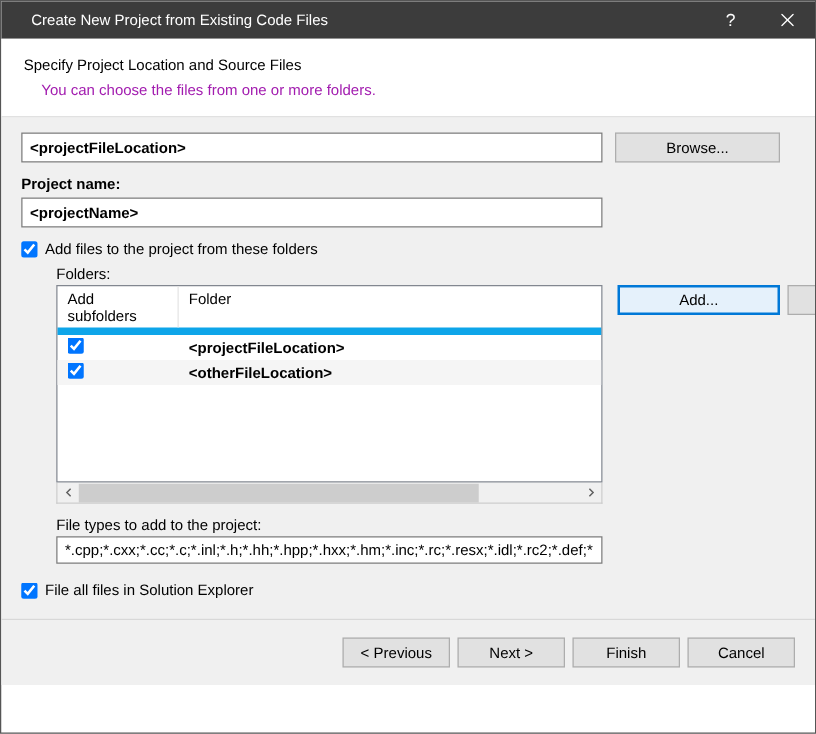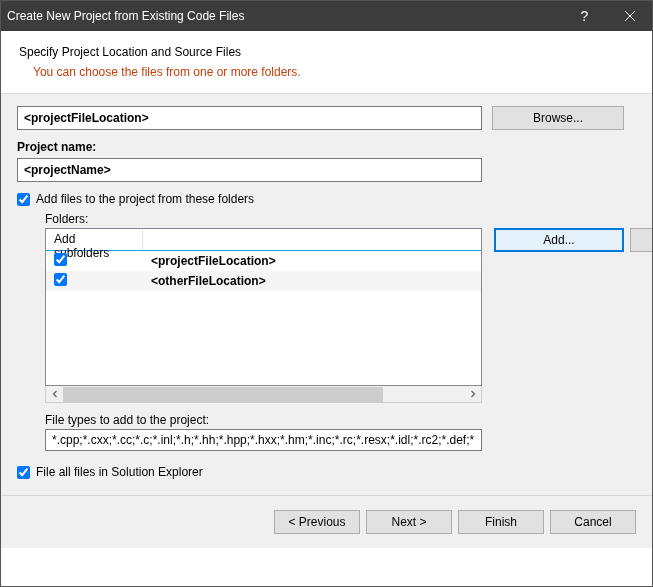--- a/index.html
+++ b/index.html
@@ -1,29 +1,29 @@
 <!DOCTYPE html>
 <html><head>
 <meta charset="utf-8">
 <style>
   * { box-sizing: border-box; }
   html, body { margin: 0; padding: 0; font-family: "Segoe UI", Tahoma, sans-serif; font-size: 12px; color: #000; }
   body { background: #fff; width: 653px; height: 587px; overflow: hidden; border: 1px solid #555; }
 
   
-  .titlebar { background: #3c3c3c; color: #fff; height: 30px; display: flex; align-items: center; padding-left: 6px; }
+  .titlebar { background: #3c3c3c; color: #fff; height: 30px; display: flex; align-items: center; padding-left: 24px; }
   .titlebar-title { flex: 1; font-size: 12px; }
   .titlebar-btn { width: 45px; height: 30px; display: flex; align-items: center; justify-content: center; color: #fff; font-size: 14px; }
   .titlebar-help { font-family: inherit; }
   .titlebar-close svg { stroke: #fff; }
 
   
   .header { background: #fff; padding: 14px 18px 14px 18px; border-bottom: 1px solid #d8d8d8; }
   .header h1 { margin: 0 0 6px 0; font-size: 12px; font-weight: 400; }
-  .header p { margin: 0 0 0 14px; font-size: 12px; color: #c2410c; }
+  .header p { margin: 0 0 0 14px; font-size: 12px; color: #a21caf; }
 
   
   .body { background: #f0f0f0; padding: 12px 16px 10px 16px; }
 
   .field-label { font-size: 12px; font-weight: 600; margin-bottom: 4px; }
   .text-input { width: 465px; height: 24px; border: 1px solid #7a7a7a; background: #fff; padding: 2px 6px; font-size: 12px; font-family: inherit; }
   .text-input.bold { font-weight: 600; }
 
   .row { display: flex; align-items: flex-start; gap: 10px; }
 
@@ -32,21 +32,21 @@
 
   .checkbox-row { display: flex; align-items: center; gap: 6px; margin: 10px 0 6px 0; }
   .checkbox-row input { margin: 0; }
   .checkbox-row label { font-size: 12px; }
 
   .sublabel { margin-left: 28px; font-size: 12px; margin-bottom: 2px; }
 
   .folders-panel { margin-left: 28px; display: flex; gap: 12px; }
   .folders-table-wrap { width: 437px; }
   .folders-table { border: 1px solid #828790; background: #fff; height: 158px; position: relative; }
-  .ft-head { display: flex; height: 22px; border-bottom: 1px solid #0ea5e9; }
+  .ft-head { display: flex; height: 39px; border-bottom: 6px solid #0ea5e9; }
   .ft-head-cell { padding: 3px 8px; font-size: 12px; border-right: 1px solid #e5e5e5; }
   .ft-head-cell.c1 { width: 97px; }
   .ft-head-cell.c2 { flex: 1; border-right: none; }
   .ft-row { display: flex; height: 20px; align-items: center; }
   .ft-row.alt { background: #f5f5f5; }
   .ft-cell { padding: 0 8px; font-size: 12px; }
   .ft-cell.c1 { width: 97px; }
   .ft-cell.c2 { flex: 1; font-weight: 600; }
   .ft-cell input[type=checkbox] { margin: 0; }
 
@@ -100,20 +100,21 @@
     <label>Add files to the project from these folders</label>
   </div>
 
   <div class="sublabel">Folders:</div>
 
   <div class="folders-panel">
     <div class="folders-table-wrap">
       <div class="folders-table">
         <div class="ft-head">
           <div class="ft-head-cell c1">Add subfolders</div>
+          <div class="ft-head-cell c2">Folder</div>
         </div>
         <div class="ft-row">
           <div class="ft-cell c1"><input type="checkbox" checked="" style=""></div>
           <div class="ft-cell c2">&lt;projectFileLocation&gt;</div>
         </div>
         <div class="ft-row alt">
           <div class="ft-cell c1"><input type="checkbox" checked="" style=""></div>
           <div class="ft-cell c2">&lt;otherFileLocation&gt;</div>
         </div>
       </div>

